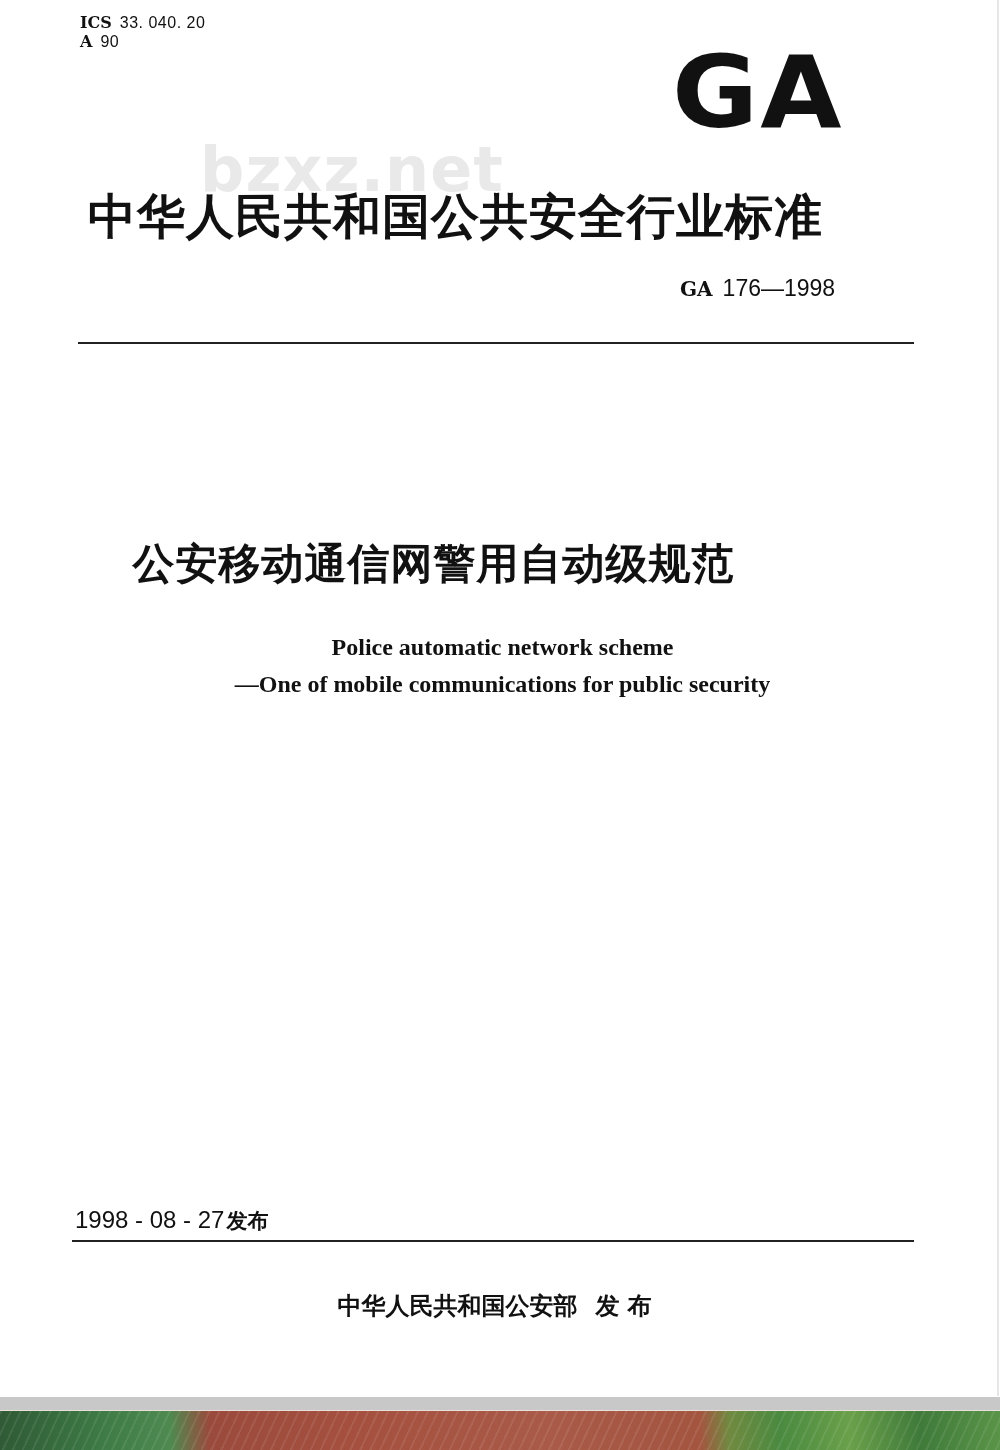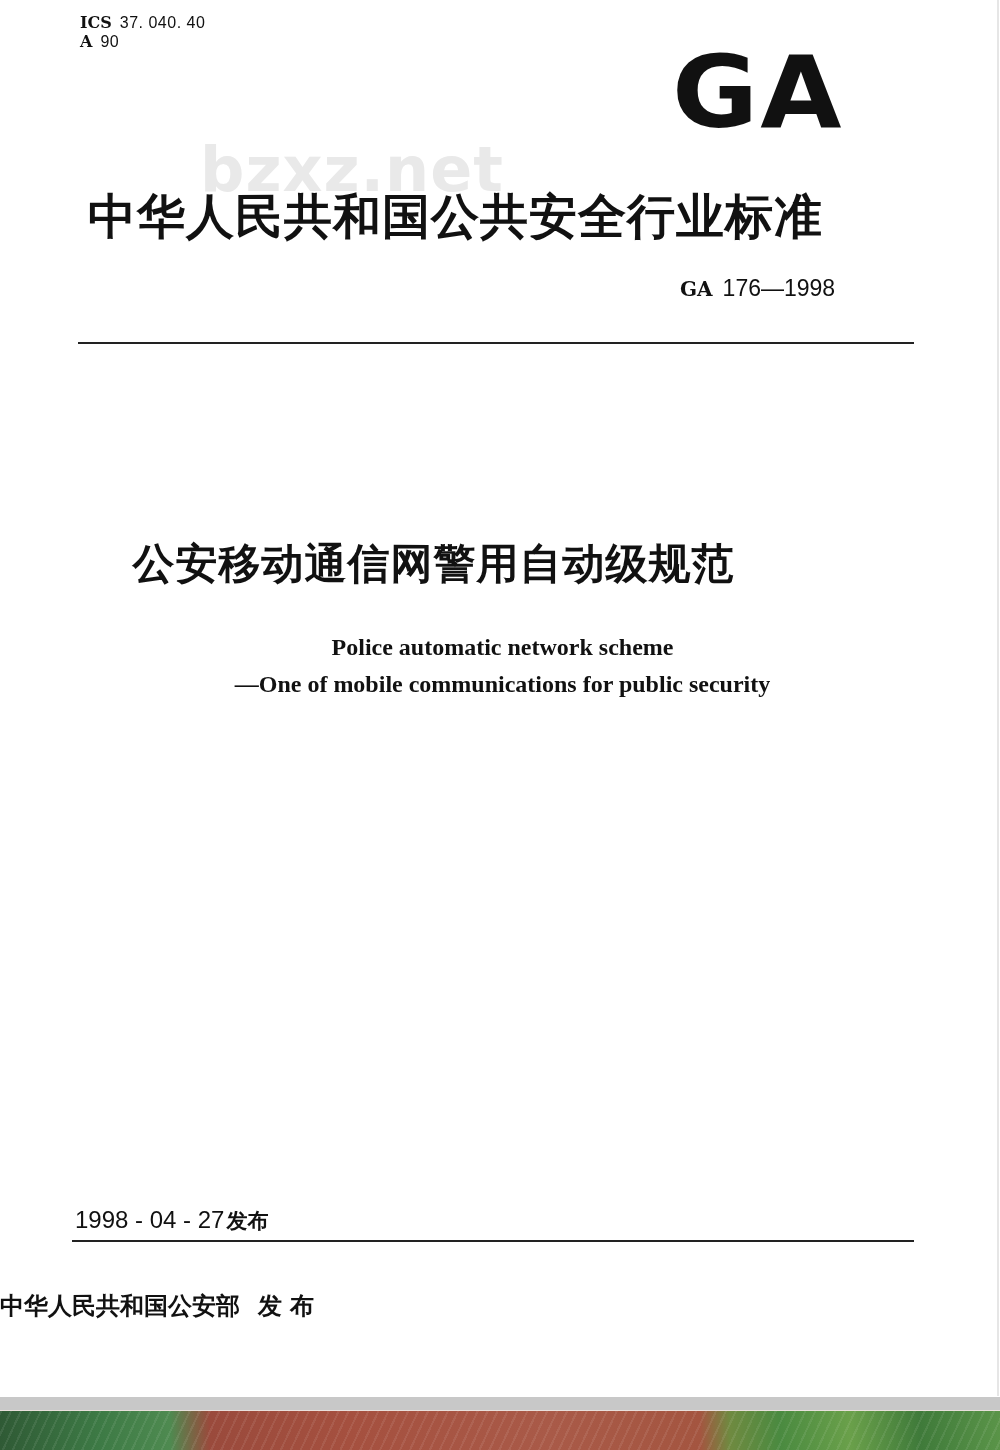--- a/index.html
+++ b/index.html
@@ -57,33 +57,33 @@
   }
   .en-title {
     position: absolute; left: 4px; width: 997px; text-align: center;
     font-family: "Liberation Serif", serif; font-weight: bold; font-size: 24px; line-height: 30px;
   }
   .date-l { position: absolute; left: 75px; top: 1205px; font-size: 24px; line-height: 30px; }
   .date-r { position: absolute; right: 92px; top: 1208px; font-size: 24px; line-height: 30px; }
   .date-l .d, .date-r .d { font-family: "Liberation Sans", sans-serif; }
   .date-l .s, .date-r .s { font-size: 21px; font-weight: bold; margin-left: 2px; }
   .publisher {
-    position: absolute; left: 0; width: 997px; top: 1290px; text-align: left; font-size: 24px;
+    position: absolute; left: 0; width: 997px; top: 1290px; text-align: center; font-size: 24px;
     line-height: 32px; font-weight: bold;
   }
   .publisher .act { margin-left: 18px; letter-spacing: 8px; }
 </style>
 </head>
 <body>
 
 <div class="page">
 
   <div class="ics">
     <div>
-      <span class="lbl">ICS</span><span class="val">37. 040. 40</span>
+      <span class="lbl">ICS</span><span class="val">33. 040. 20</span>
     </div>
     <div>
       <span class="lbl">A</span><span class="val">90</span>
     </div>
   </div>
 
   <div class="ga-logo">GA</div>
 
   <div class="watermark">bzxz.net</div>
 
@@ -94,21 +94,21 @@
   </div>
 
   <div class="rule" style="left:78px; top:342px; width:836px;"></div>
 
   <div class="doc-title">公安移动通信网警用自动级规范</div>
 
   <div class="en-title" style="top:632px;">Police automatic network scheme</div>
   <div class="en-title" style="top:669px;font-family:Liberation Serif, serif;">—One of mobile communications for public security</div>
 
   <div class="date-l">
-    <span class="d">1998 - 04 - 27</span><span class="s">发布</span>
+    <span class="d">1998 - 08 - 27</span><span class="s">发布</span>
   </div>
 
   <div class="rule" style="left:72px; top:1240px; width:842px;"></div>
 
   <div class="publisher">
     <span>中华人民共和国公安部</span><span class="act">发布</span>
   </div>
 </div>
 
 <div class="gray-band"></div>

